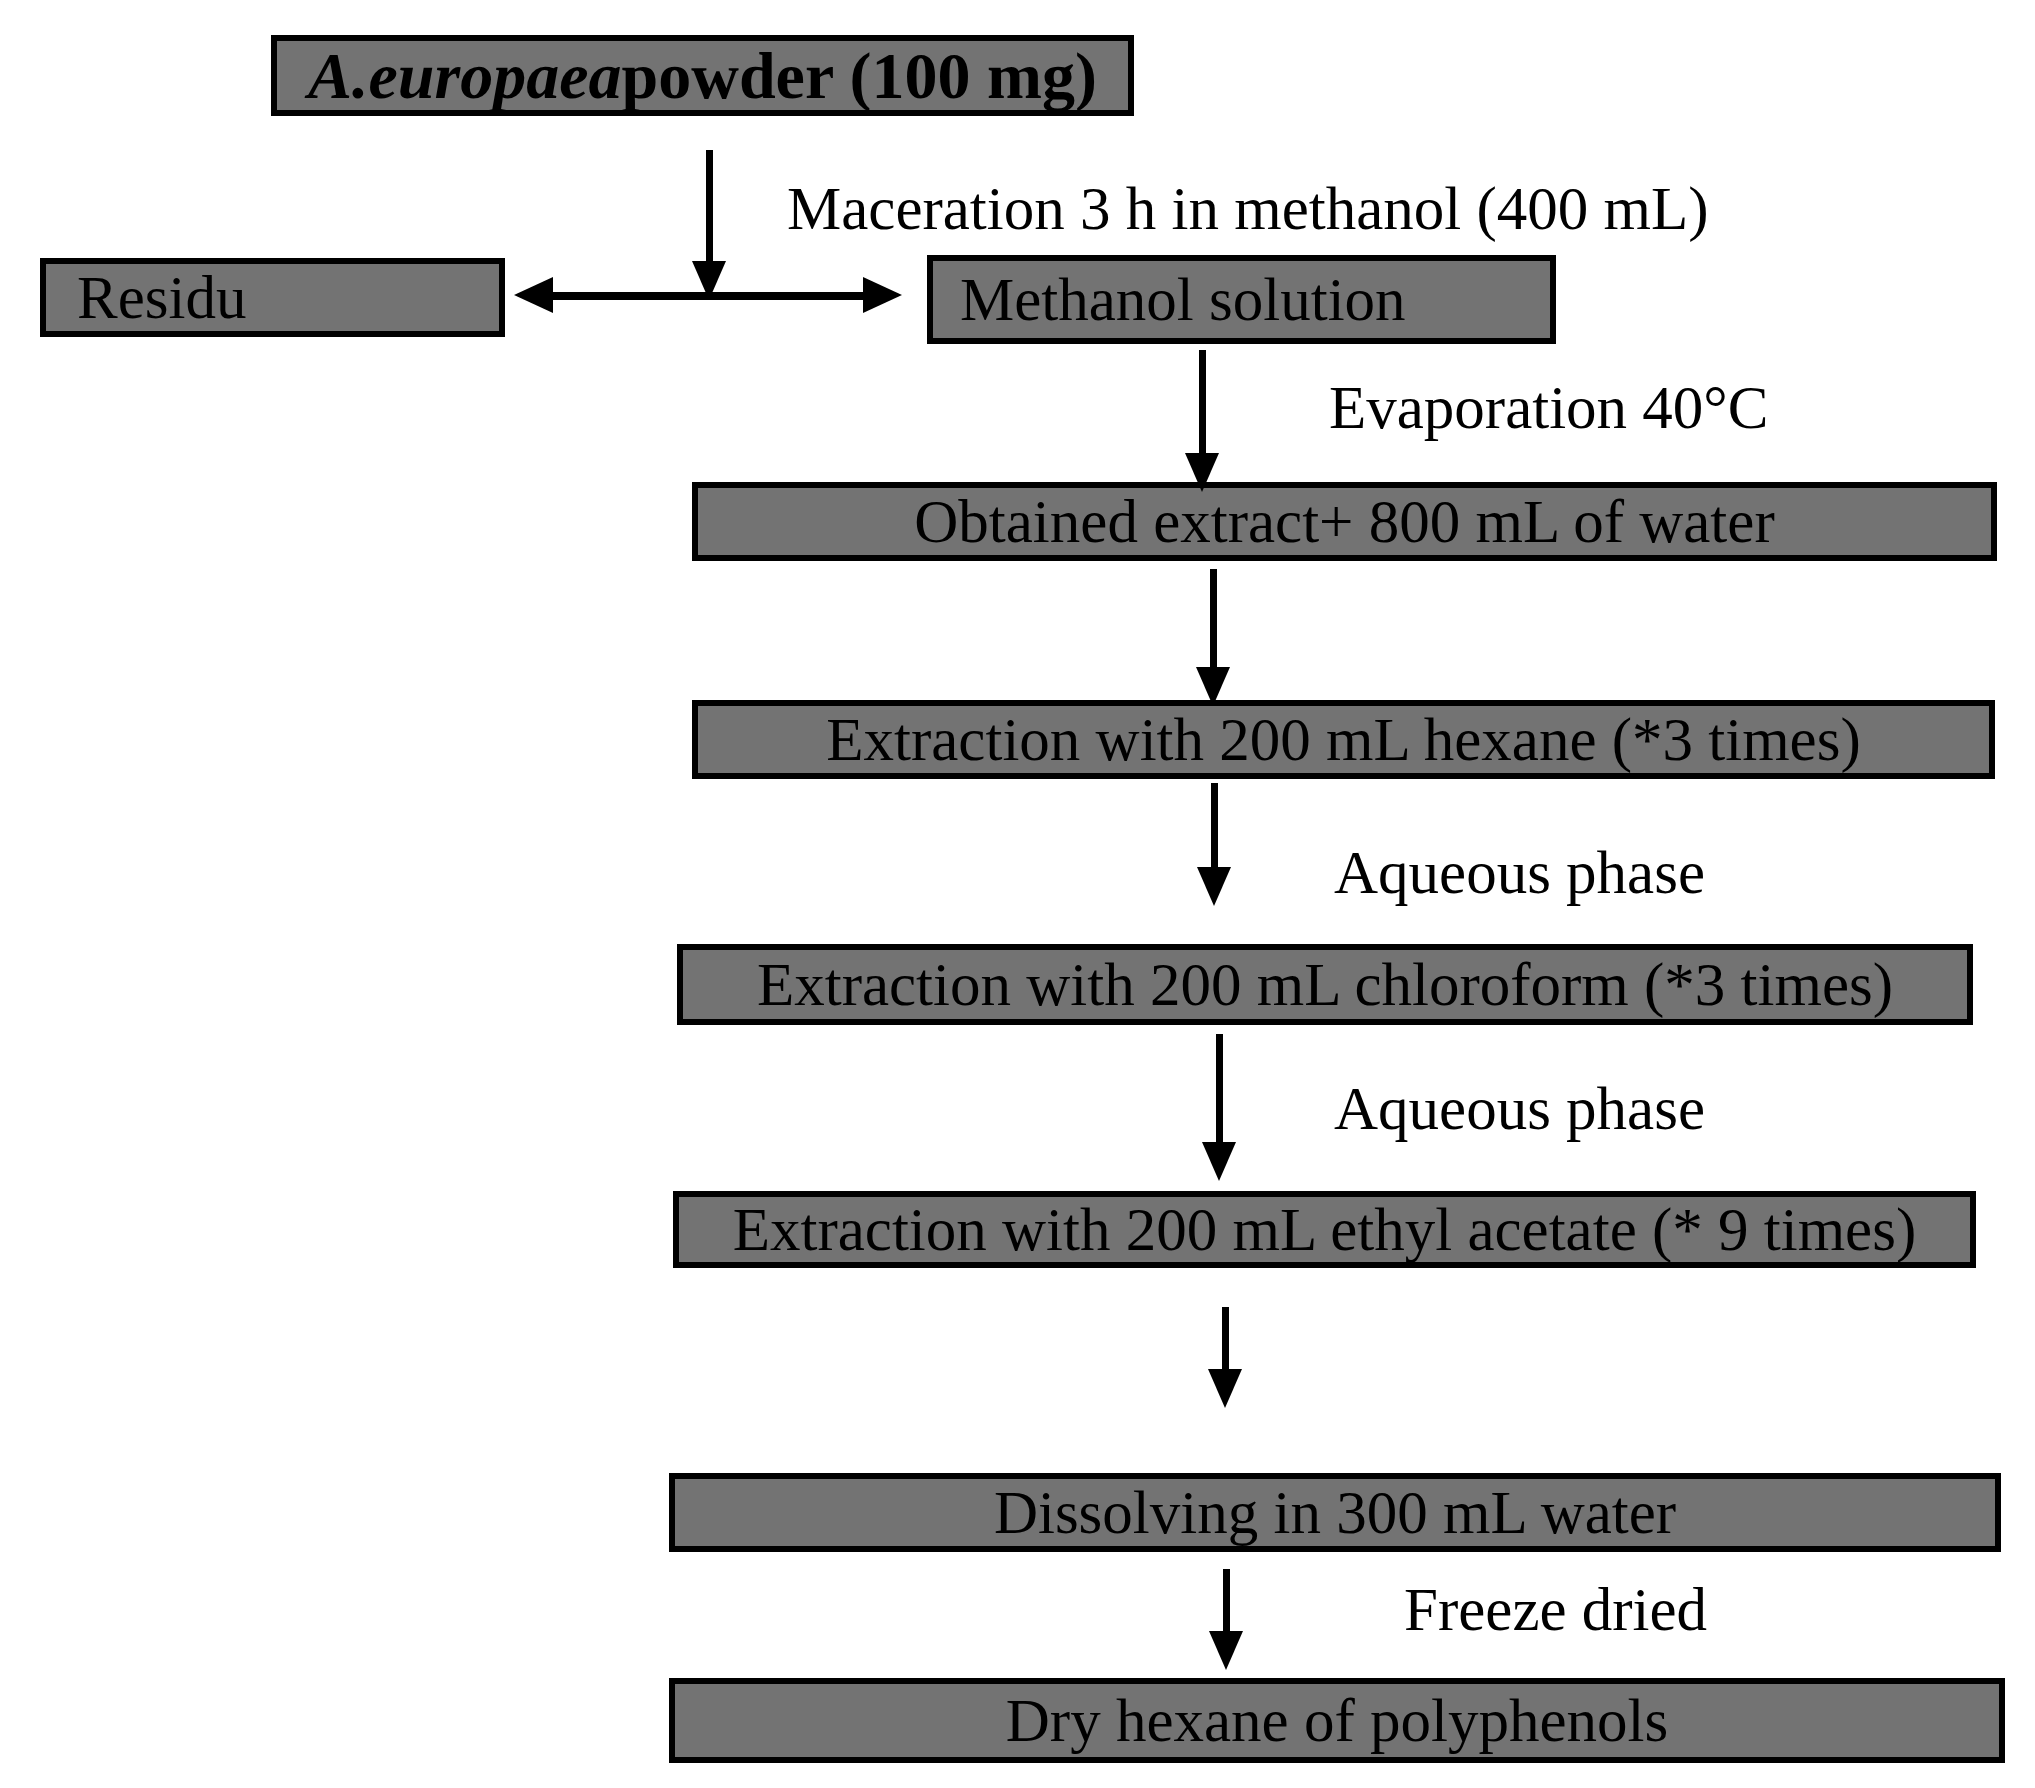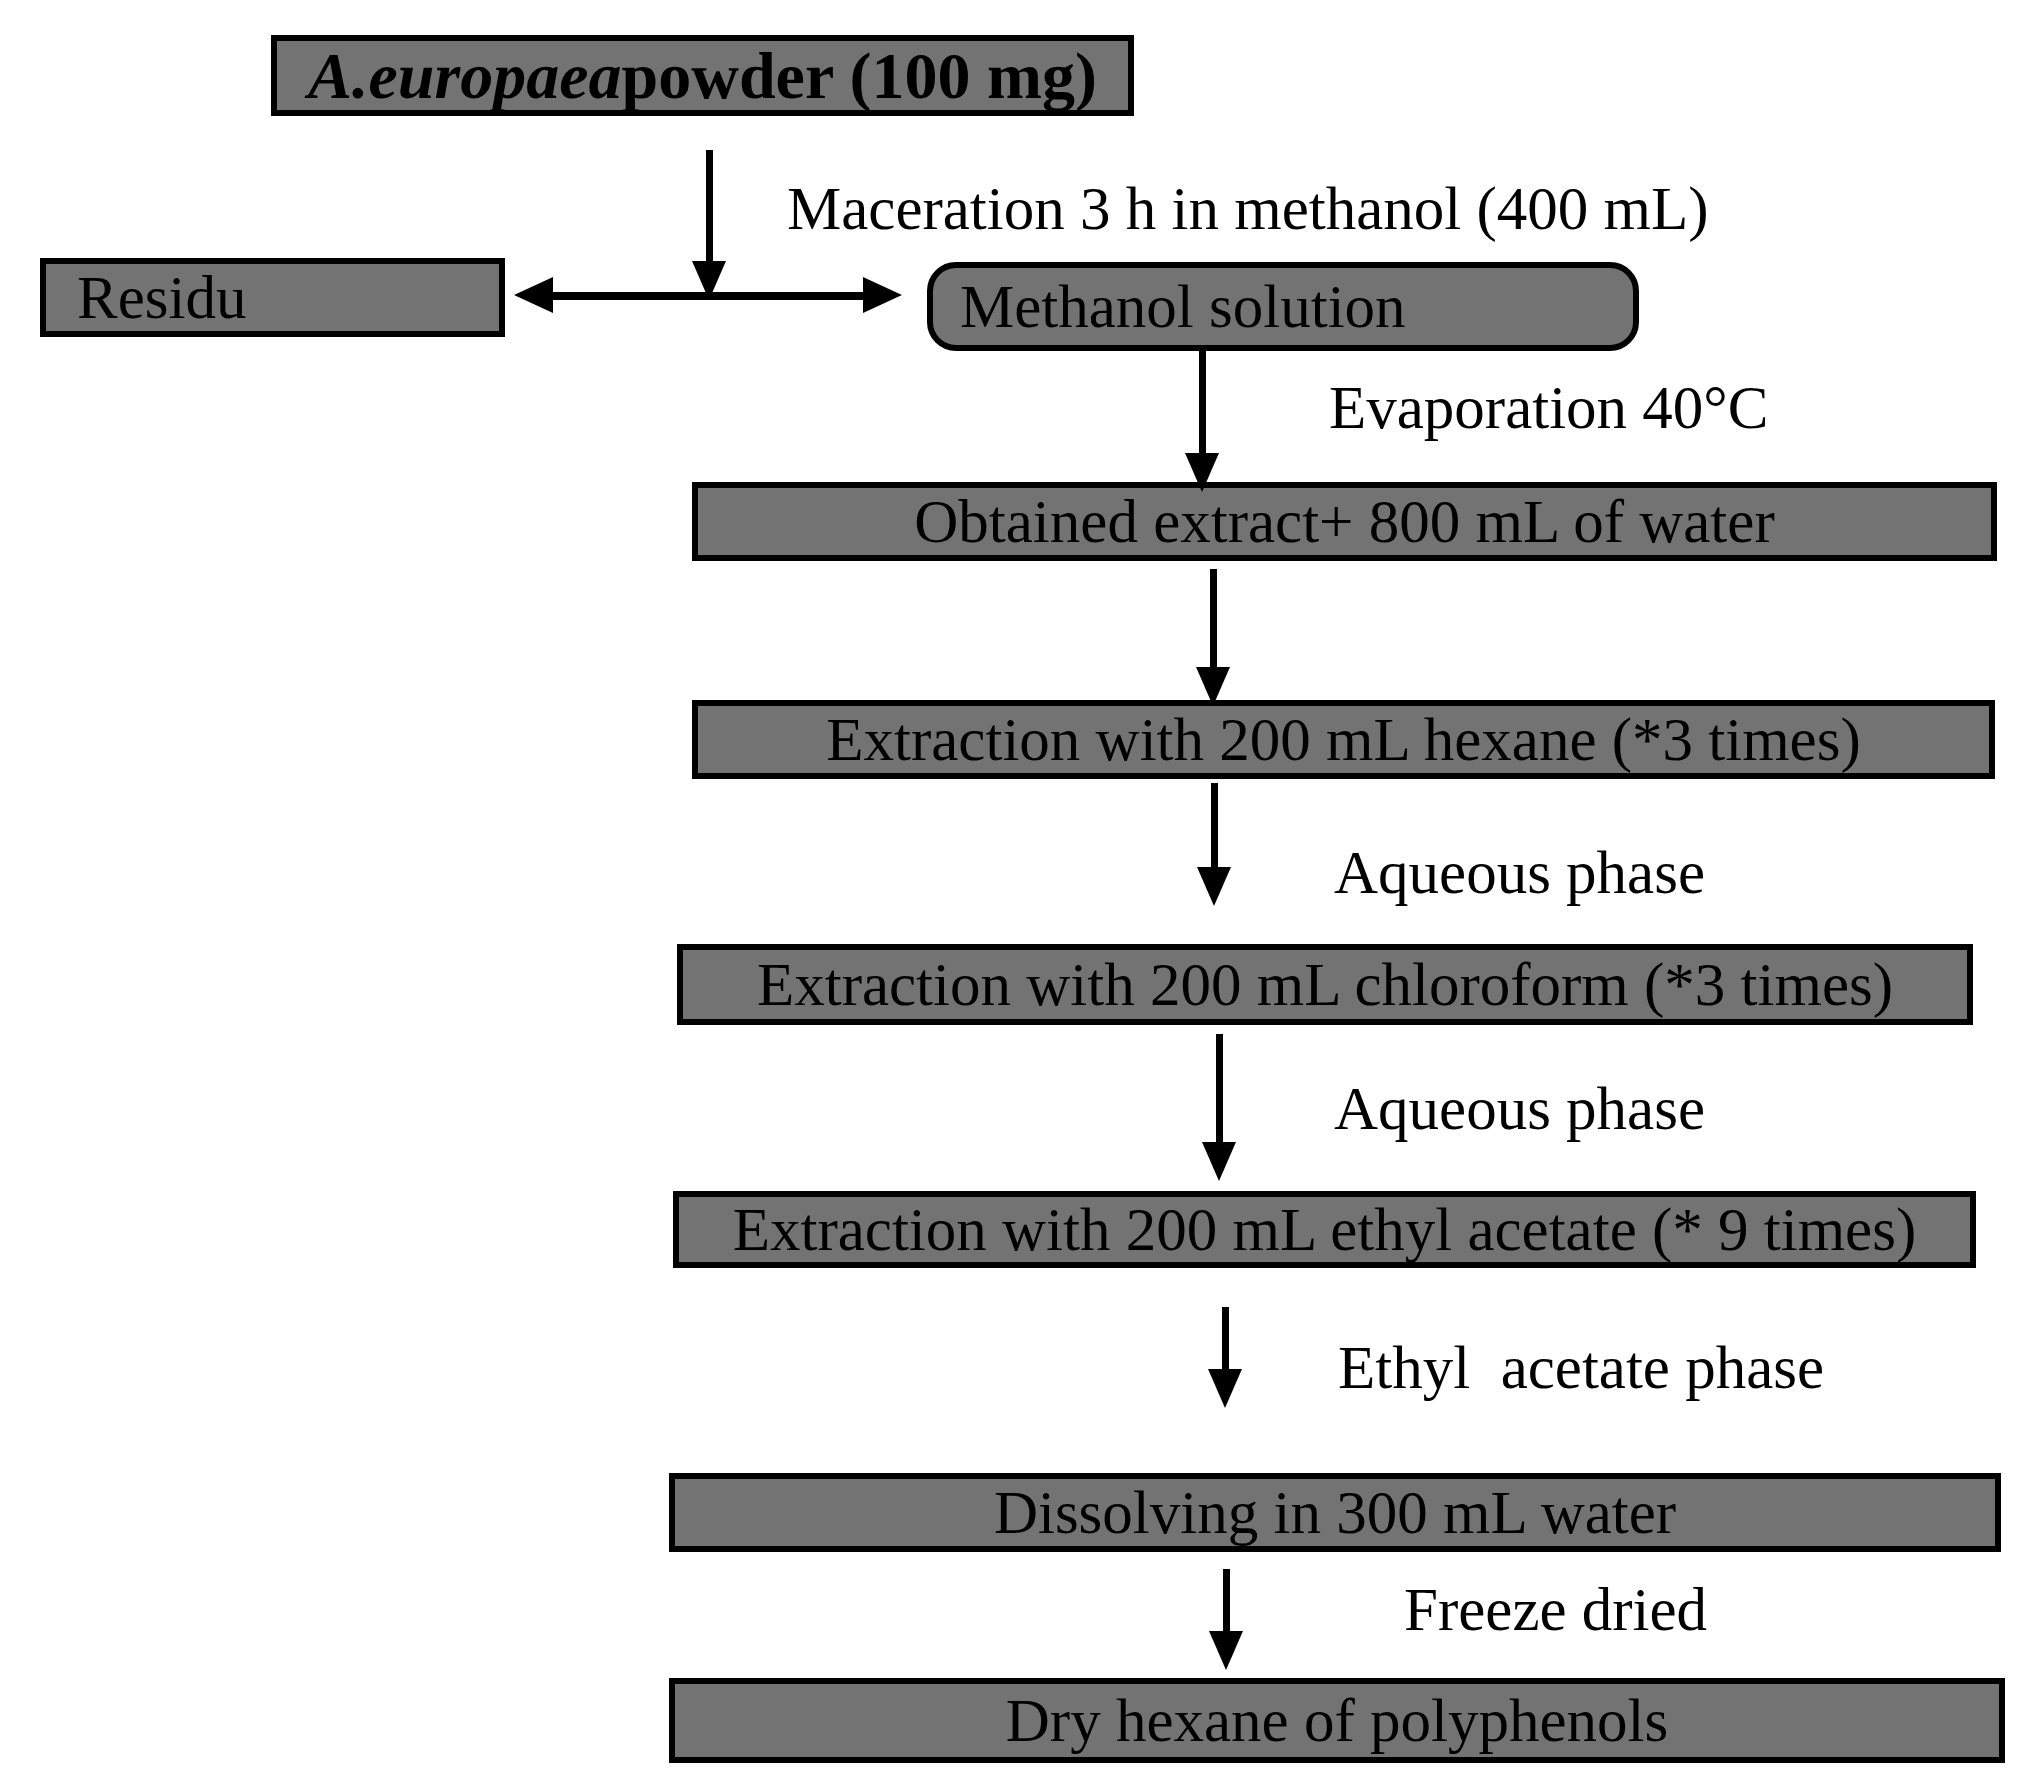--- a/index.html
+++ b/index.html
@@ -41,21 +41,21 @@
   .head-right{
     position:absolute;width:0;height:0;
     border-top:18px solid transparent;
     border-bottom:18px solid transparent;
     border-left:39px solid #000000;
   }
 
   
   #box-powder     {left:271px;  top:35px;   width:863px; height:81px; font-weight:bold; font-size:66px;}
   #box-residu     {left:40px;   top:258px;  width:465px;  height:79px; padding-left:31px;}
-  #box-methanol   {left:927px; top:262px;  width:712px; height:89px; padding-left:27px;border-radius:29px;}
+  #box-methanol   {left:927px; top:255px;  width:629px; height:89px; padding-left:27px;}
   #box-obtained   {left:692px; top:482px;  width:1305px; height:79px;}
   #box-hexane     {left:692px; top:700px; width:1303px; height:79px;}
   #box-chloroform {left:677px; top:944px; width:1296px; height:81px;}
   #box-ethyl      {left:673px; top:1191px; width:1303px; height:77px;}
   #box-dissolving {left:669px;  top:1473px; width:1332px; height:79px;}
   #box-dry        {left:669px;  top:1678px; width:1336px; height:85px;}
 
   
   #label-maceration {left:787px; top:178px;}
   #label-evaporation{left:1329px; top:377px;}
@@ -105,21 +105,20 @@
   </div>
 
   <div class="box" id="box-dry">
     <span>Dry hexane of polyphenols</span>
   </div>
 
   <div class="label" id="label-maceration">Maceration 3 h in methanol (400 mL)</div>
   <div class="label" id="label-evaporation">Evaporation 40°C</div>
   <div class="label" id="label-aqueous1">Aqueous phase</div>
   <div class="label" id="label-aqueous2">Aqueous phase</div>
-  <div class="label" id="label-ethylphase">Ethyl  acetate phase</div>
   <div class="label" id="label-freeze">Freeze dried</div>
 
   <div class="vline" style="left:706px;top:150px;width:6.7px;height:113px;"></div>
   <div class="head-down" style="left:692px;top:261px;"></div>
 
   <div class="hline" style="left:535px;top:292px;width:343px;height:8px;"></div>
   <div class="head-left" style="left:514px;top:277px;"></div>
   <div class="head-right" style="left:863px;top:277px;"></div>
 
   <div class="vline" style="left:1199px;top:350px;width:6.7px;height:114px;"></div>

